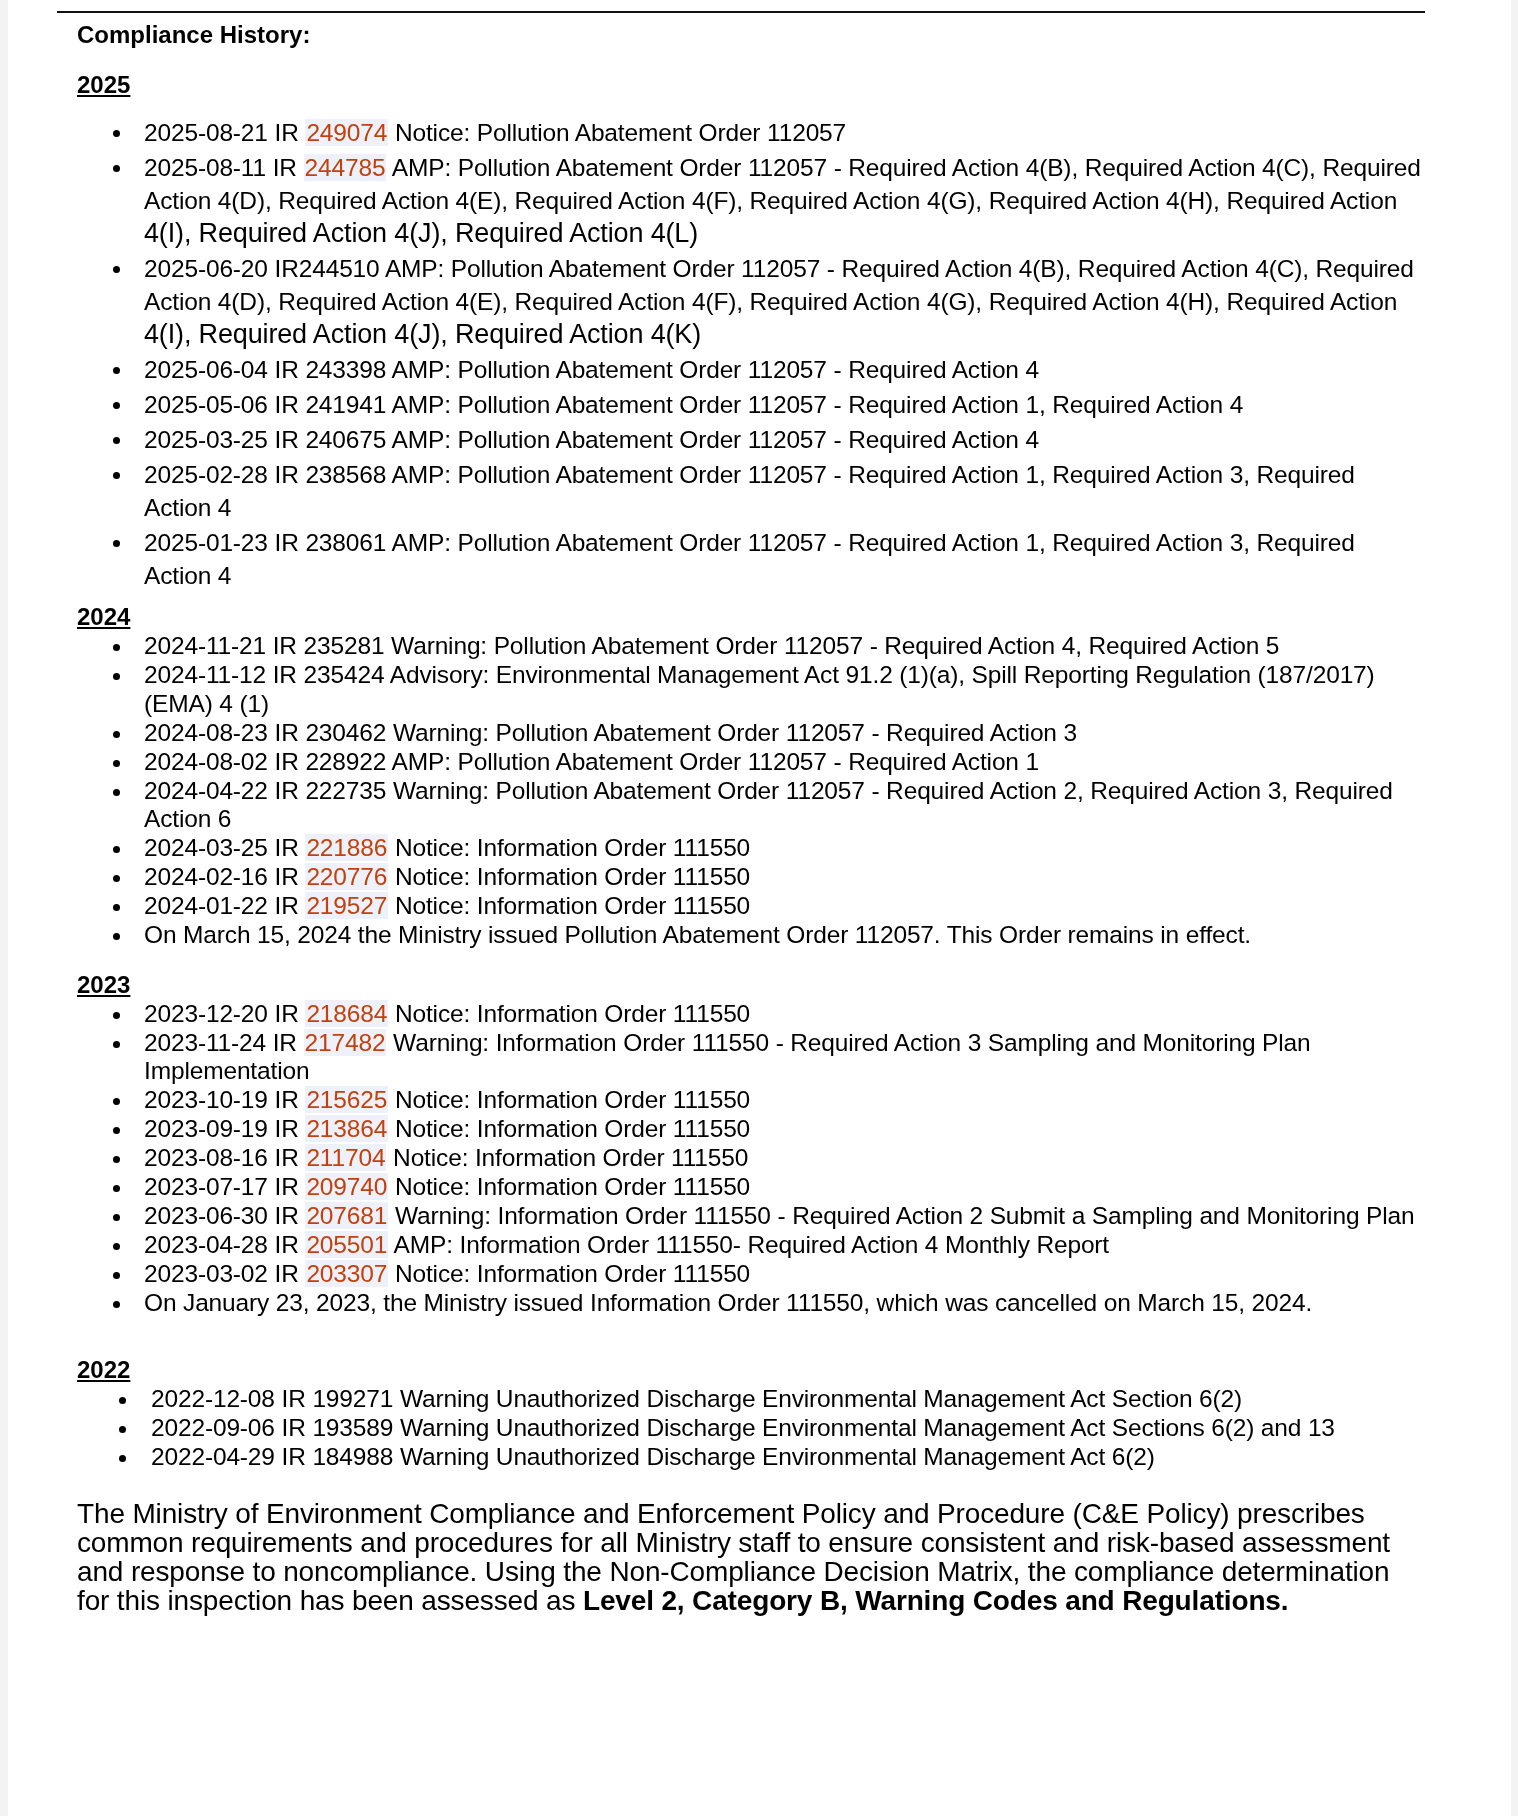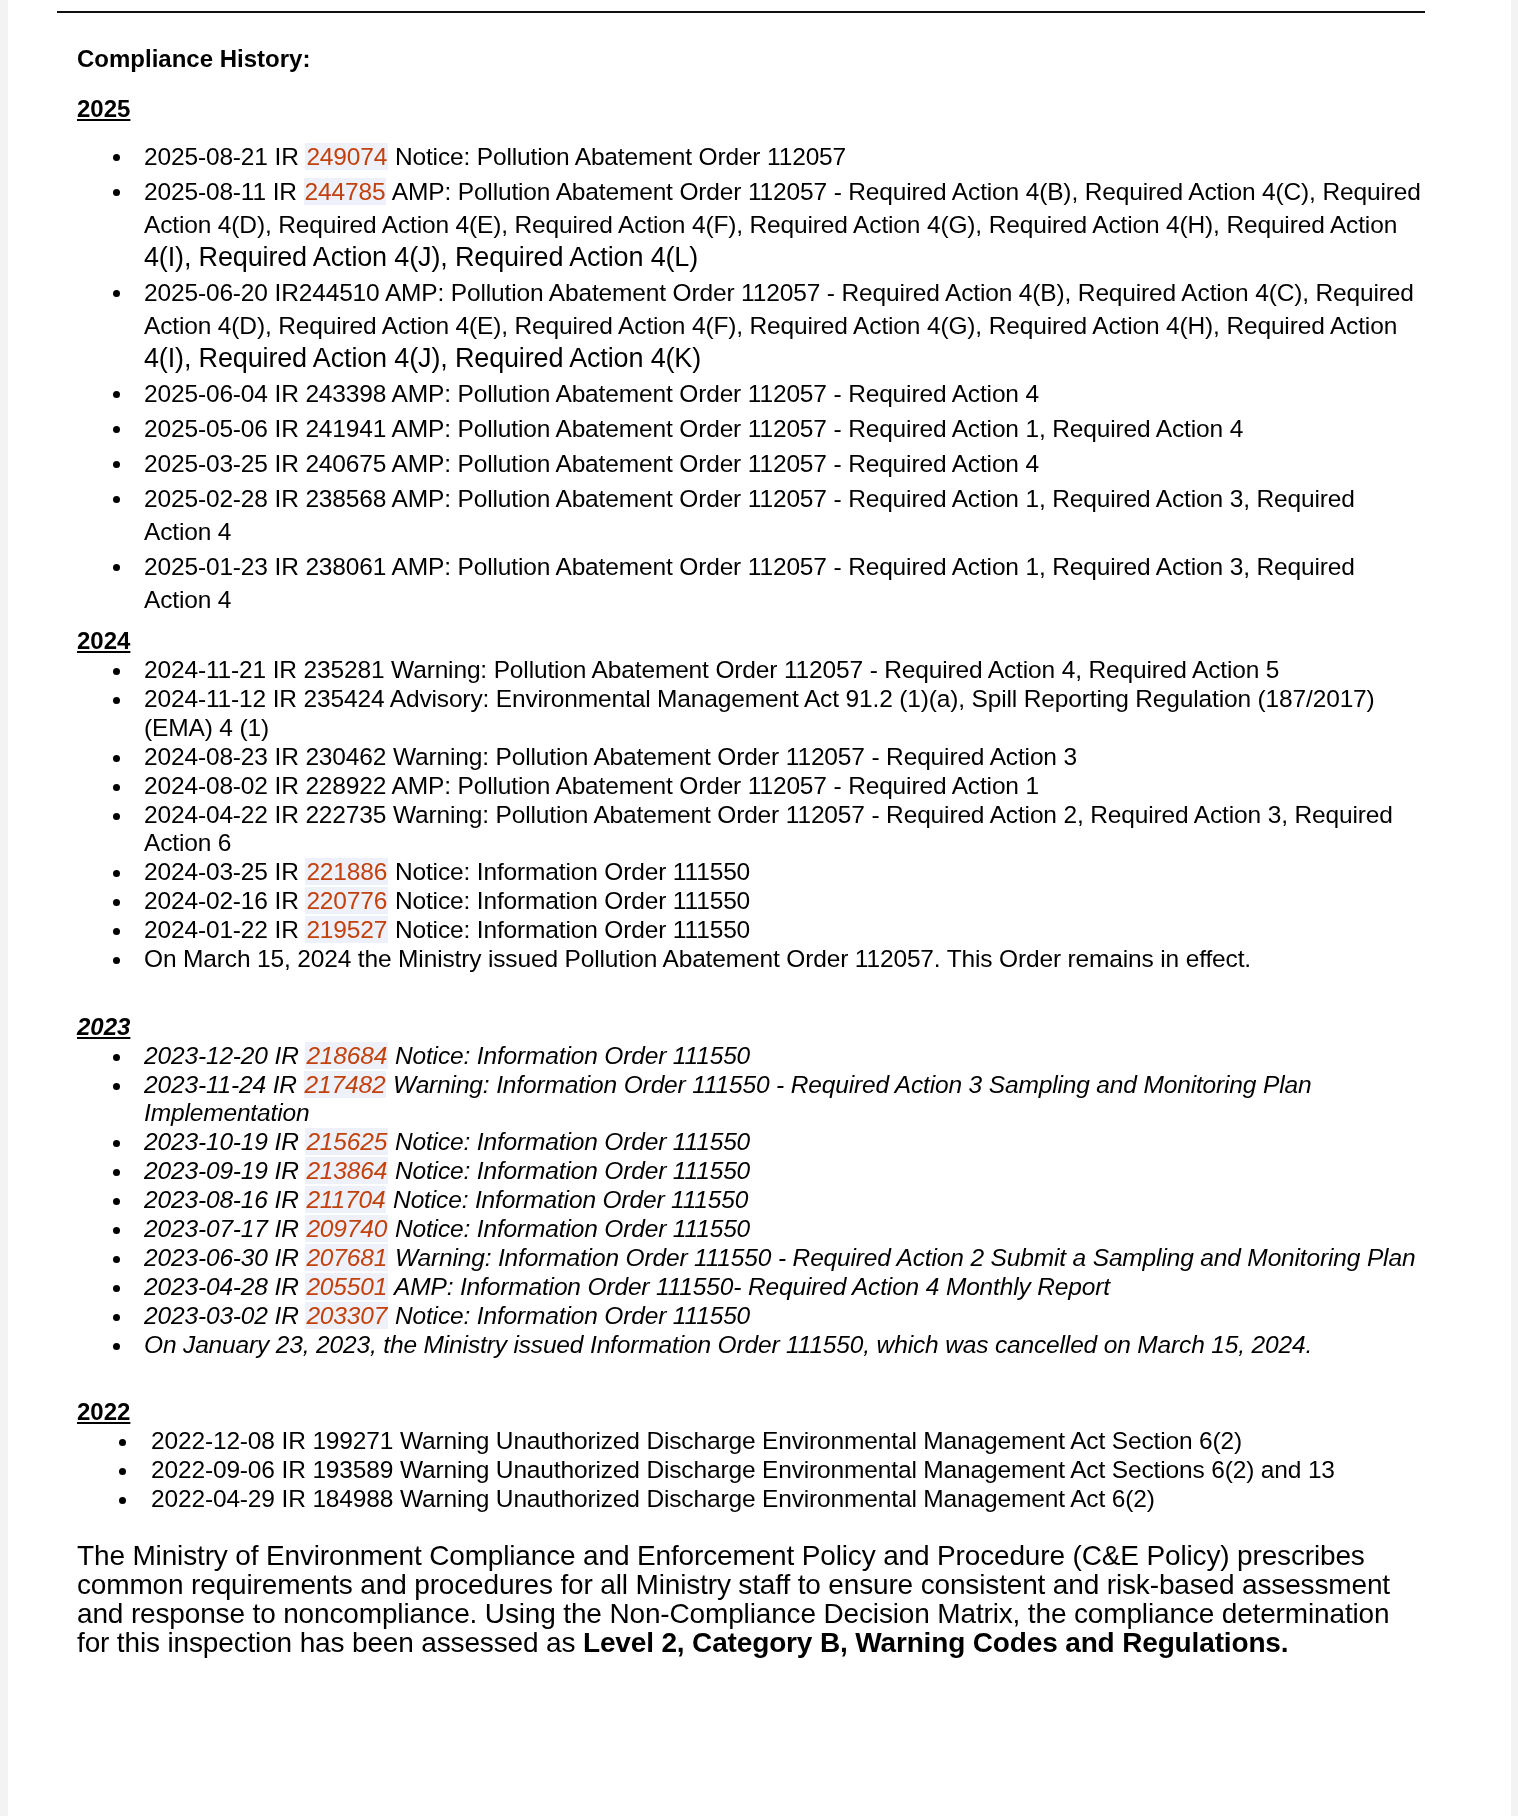--- a/index.html
+++ b/index.html
@@ -23,21 +23,21 @@
     position: absolute;
     left: 49px;
     top: 11px;
     width: 1368px;
     height: 0;
     border-top: 2px solid #111;
   }
   .content {
     position: absolute;
     left: 69px;
-    top: 42px;
+    top: 18px;
     width: 1350px;
   }
   .heading {
     font-weight: bold;
     font-size: 24px;
     line-height: 34px;
     margin: 0 0 18px 0;
   }
   .year {
     font-weight: bold;
@@ -78,21 +78,21 @@
 
   .big-tail { font-size: 27px; }
 
   .ir-link {
     background: #eef0fa;
     color: #c2410c;
     padding: 0 1px;
   }
 
   .sec-2024 { margin-top: 10px; }
-  .sec-2023 { margin-top: 38px; font-style: italic; }
+  .sec-2023 { margin-top: 20px; }
   .sec-2022 { margin-top: 37px; }
 
   .summary {
     font-size: 28px;
     line-height: 29px;
     width: 1350px;
     letter-spacing: -0.15px;
   }
   .summary b { font-weight: bold; }
 </style>

